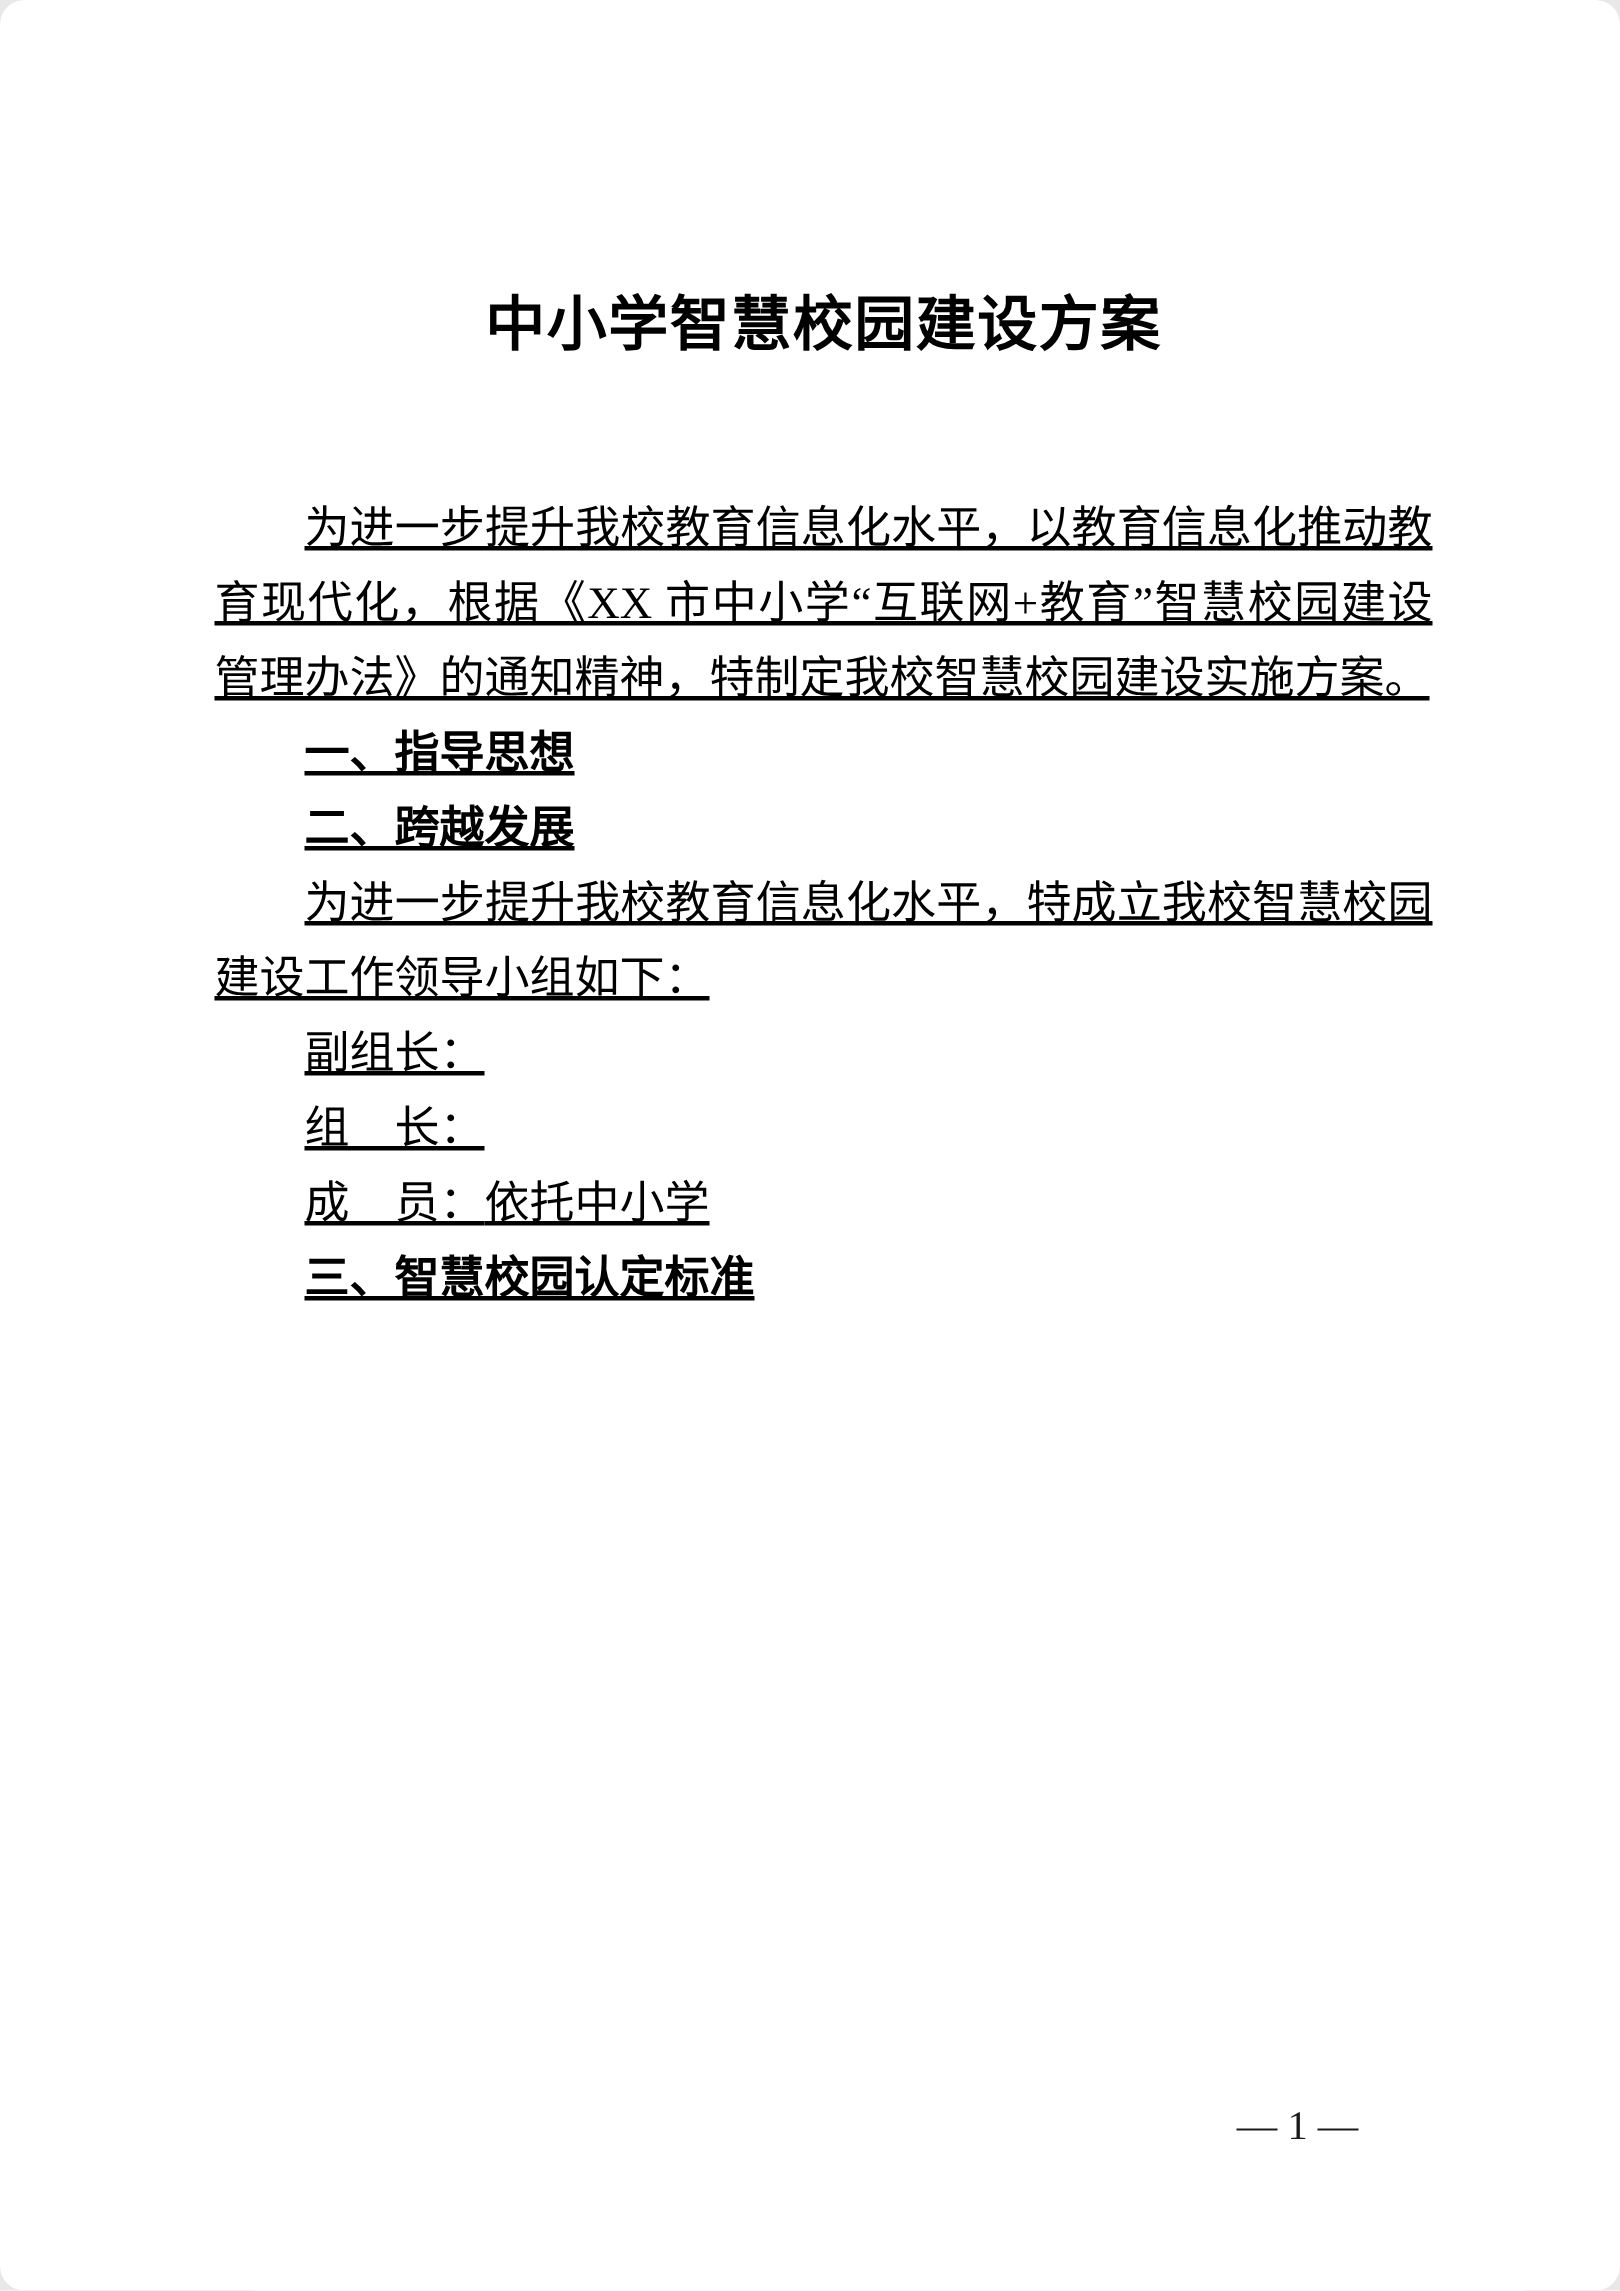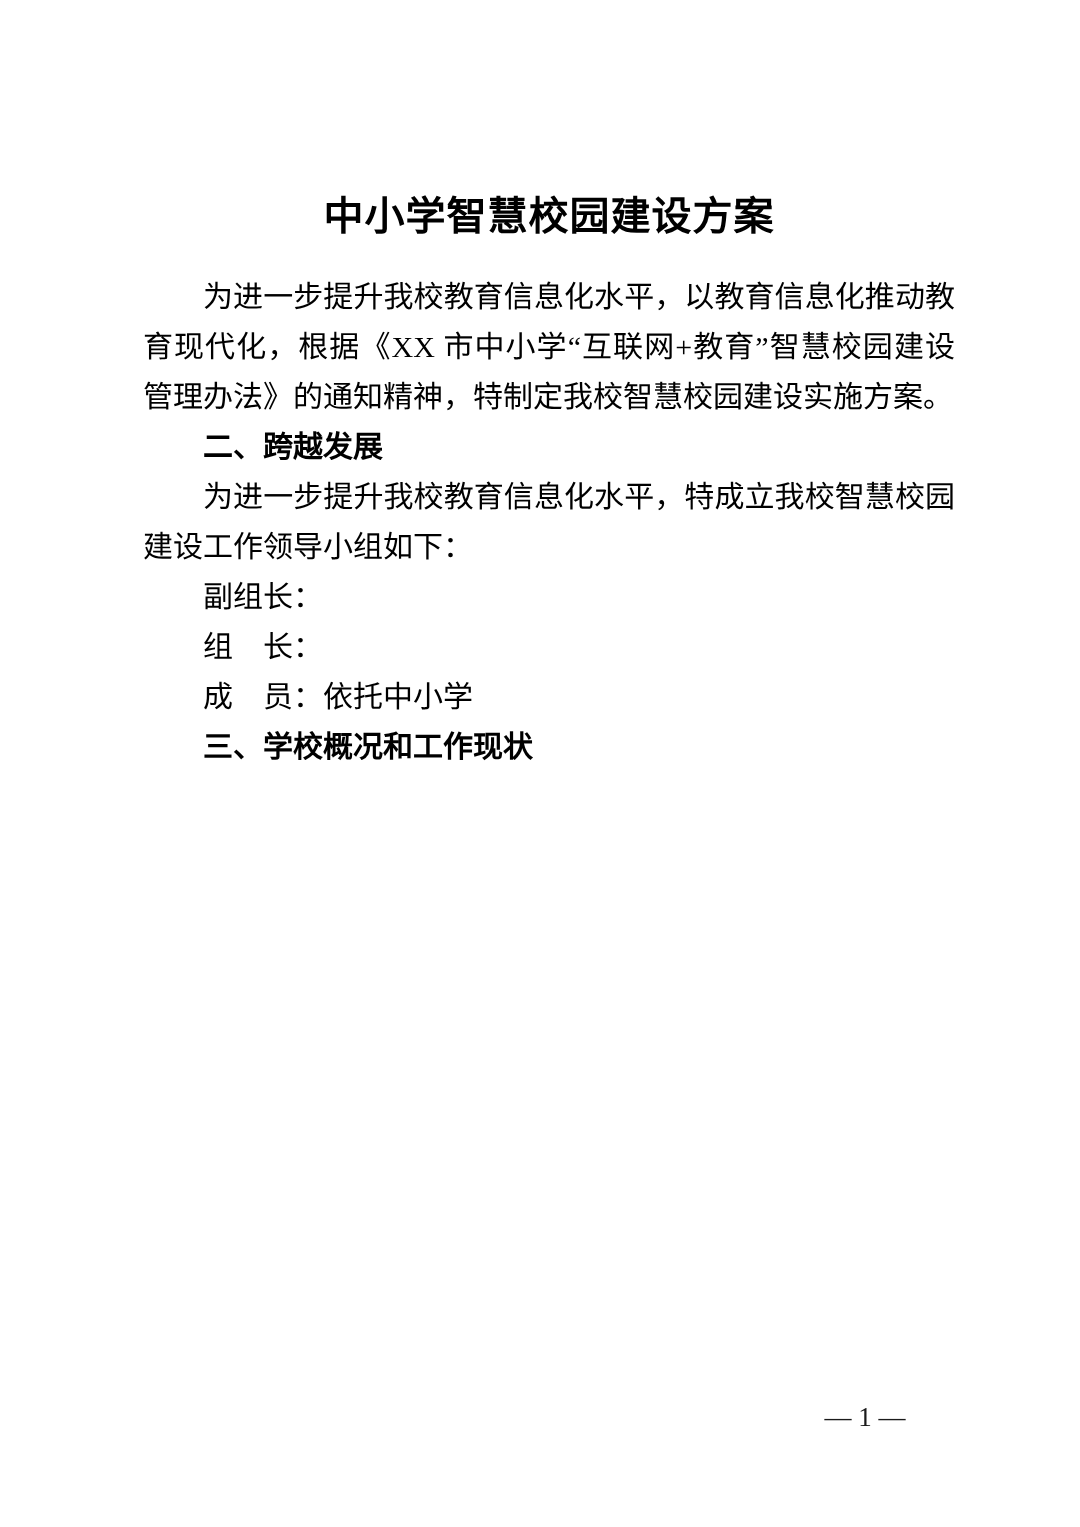--- a/index.html
+++ b/index.html
@@ -1,16 +1,16 @@
 <!DOCTYPE html>
 <html lang="zh-CN"><head>
 <meta charset="utf-8">
 <title>Document</title>
 <style>
-  * { margin: 0; padding: 0; box-sizing: border-box; }
+  * { margin: 0; padding: 0; box-sizing: border-box; border-radius: 16px; }
   html, body { background: #e8e8e8; }
   .page {
     position: relative;
     width: 1080px;
     height: 1527px;
     margin: 0 auto;
     background: #ffffff;
     color: #000000;
     overflow: hidden;
   }
@@ -23,26 +23,27 @@
   .doc-title {
     margin-top: 190px;
     font-family: "Liberation Serif", serif;
     font-weight: 700;
     font-size: 40px;
     line-height: 54px;
     text-align: center;
     letter-spacing: 1px;
   }
   .body-text {
-    margin-top: 28px;
+    margin-top: 84px;
     font-family: "Liberation Serif", serif;
     font-size: 30px;
     line-height: 50px;
     text-align: justify;
     text-justify: inter-character;
+    text-decoration: underline;
   }
   .para {
     text-indent: 2em;
     margin: 0;
   }
   .heading {
     font-family: "Liberation Sans", sans-serif;
     font-weight: 700;
     font-size: 30px;
     line-height: 50px;
@@ -70,31 +71,32 @@
 
 <div class="page">
   <div class="content">
 
     <h1 class="doc-title">中小学智慧校园建设方案</h1>
 
     <div class="body-text">
 
       <p class="para">为进一步提升我校教育信息化水平，以教育信息化推动教育现代化，根据《XX 市中小学“互联网+教育”智慧校园建设管理办法》的通知精神，特制定我校智慧校园建设实施方案。</p>
 
+      <h2 class="heading">一、指导思想</h2>
 
 
       <h2 class="heading">二、跨越发展</h2>
 
       <p class="para">为进一步提升我校教育信息化水平，特成立我校智慧校园建设工作领导小组如下：</p>
 
       <p class="role-line"><span>副组长：</span><span></span></p>
 
       <p class="role-line"><span>组　长：</span><span></span></p>
 
       <p class="role-line"><span>成　员：</span><span>依托中小学</span></p>
 
-      <h2 class="heading">三、学校概况和工作现状</h2>
+      <h2 class="heading">三、智慧校园认定标准</h2>
 
     </div>
   </div>
 
   <div class="page-number">— 1 —</div>
 </div>
 
 </body></html>

